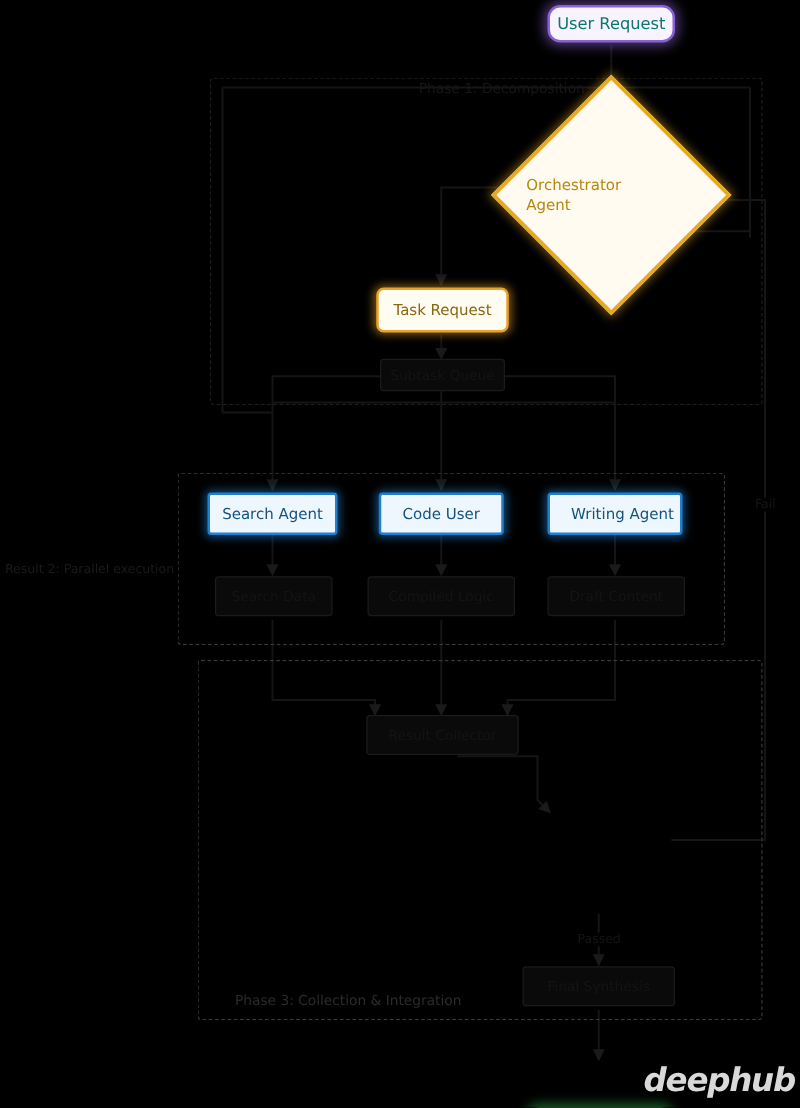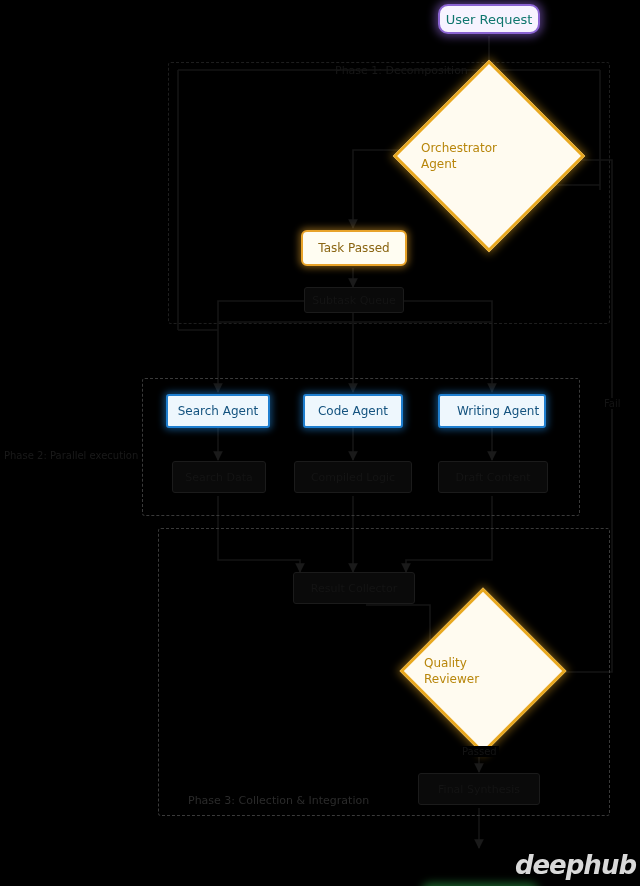--- a/index.html
+++ b/index.html
@@ -117,73 +117,66 @@
   </svg>
 
   <div class="frame" style="left:168px;top:62px;width:442px;height:262px;border-color:#1e1e1e;"></div>
   <div class="frame-title" style="left:335px;top:64px;">Phase 1: Decomposition</div>
 
   <div class="frame" style="left:142px;top:378px;width:438px;height:138px;"></div>
 
   <div class="frame" style="left:158px;top:528px;width:452px;height:288px;"></div>
   <div class="frame-title bright" style="left:188px;top:794px;">Phase 3: Collection &amp; Integration</div>
 
-  <div class="side-lbl" style="left:4px;top:450px;">Phase 2: Parallel execution</div>
+  <div class="side-lbl" style="left:4px;top:450px;">Result 2: Parallel execution</div>
 
   <div class="node n-user" style="left:438px;top:4px;width:102px;height:30px;">
     <span>User Request</span>
   </div>
 
   <div class="dia" style="left:421px;top:88px;width:136px;height:136px;">
     <div class="shape"></div>
     <div class="lbl">
       <span>Orchestrator</span>
       <span>Agent</span>
     </div>
   </div>
 
   <div class="node n-plan" style="left:301px;top:230px;width:106px;height:36px;">
-    <span>Task Passed</span>
+    <span>Task Request</span>
   </div>
 
   <div class="node n-dark" style="left:304px;top:287px;width:100px;height:26px;">
     <span>Subtask Queue</span>
   </div>
 
   <div class="node n-agent" style="left:166px;top:394px;width:104px;height:34px;">
     <span>Search Agent</span>
   </div>
   <div class="node n-agent" style="left:303px;top:394px;width:100px;height:34px;">
-    <span>Code Agent</span>
+    <span>Code User</span>
   </div>
   <div class="node n-agent" style="left:438px;top:394px;width:108px;height:34px;padding-left:12px;">
     <span>Writing Agent</span>
   </div>
 
   <div class="node n-dark" style="left:172px;top:461px;width:94px;height:32px;">
     <span>Search Data</span>
   </div>
   <div class="node n-dark" style="left:294px;top:461px;width:118px;height:32px;">
     <span>Compiled Logic</span>
   </div>
   <div class="node n-dark" style="left:438px;top:461px;width:110px;height:32px;">
     <span>Draft Content</span>
   </div>
 
   <div class="node n-dark" style="left:293px;top:572px;width:122px;height:32px;">
     <span>Result Collector</span>
   </div>
 
-  <div class="dia" style="left:424px;top:612px;width:118px;height:118px;">
-    <div class="shape"></div>
-    <div class="lbl">
-      <span>Quality</span>
-      <span>Reviewer</span>
-    </div>
-  </div>
 
   <div class="edge-lbl" style="left:460px;top:746px;">Passed</div>
   <div class="edge-lbl" style="left:602px;top:398px;">Fail</div>
 
   <div class="node n-dark" style="left:418px;top:773px;width:122px;height:32px;">
     <span>Final Synthesis</span>
   </div>
 
   <div class="node n-final" style="left:424px;top:886px;width:112px;height:14px;">
     <span>Final Response</span>

